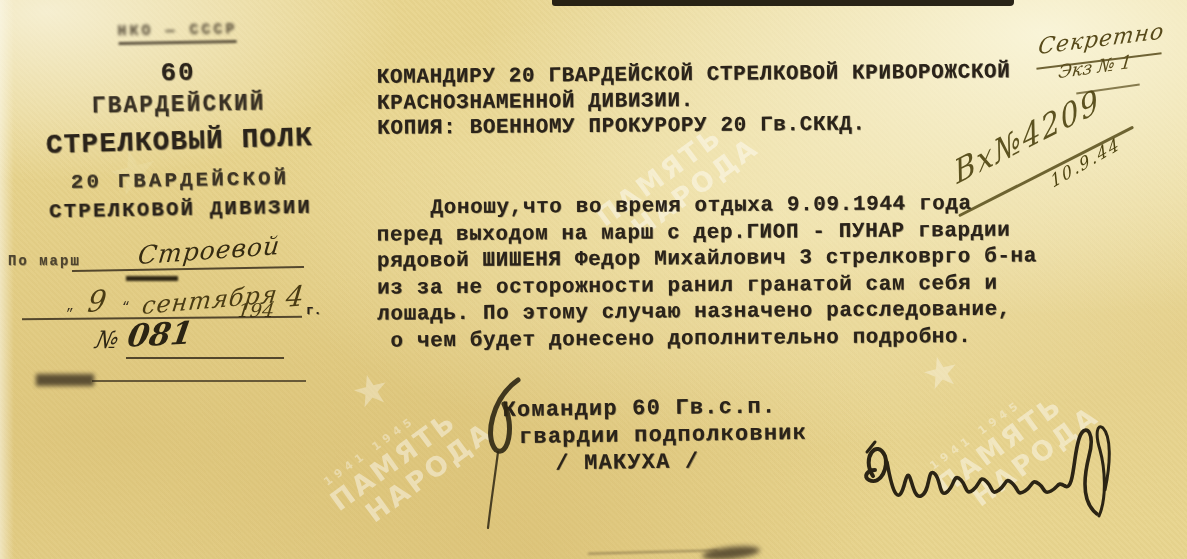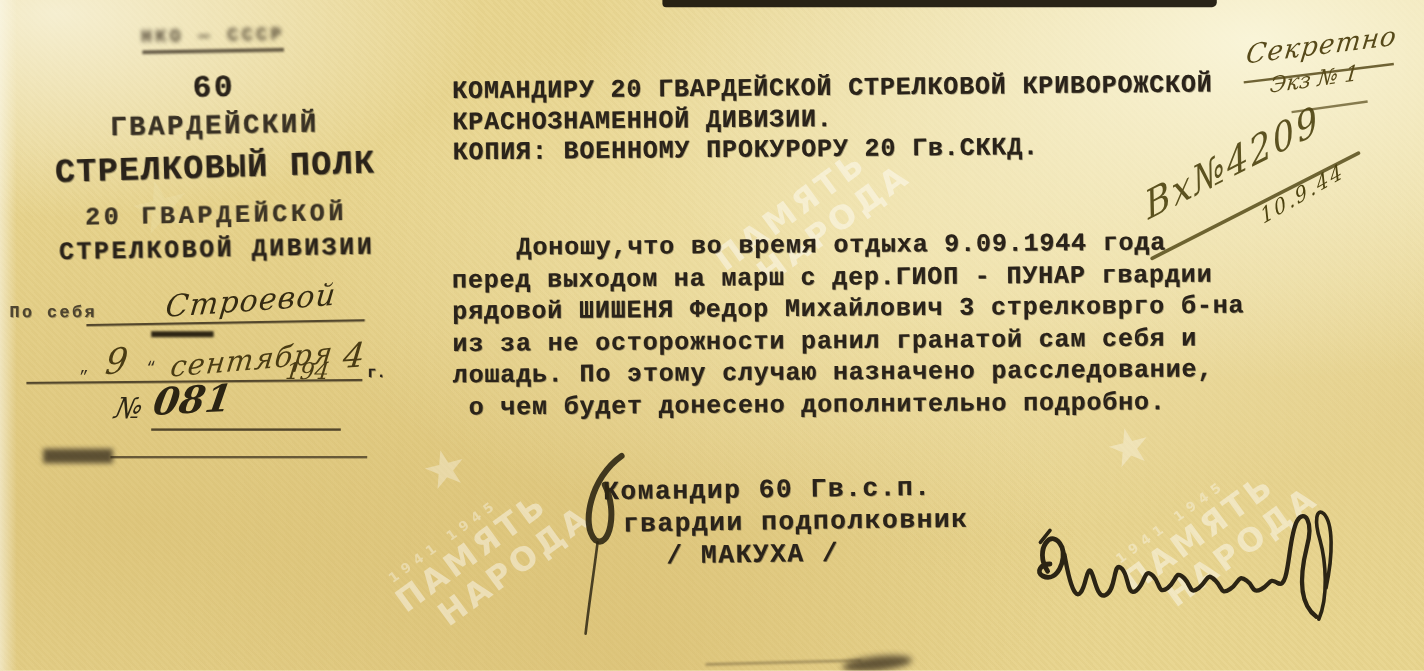--- a/index.html
+++ b/index.html
@@ -105,21 +105,21 @@
   <div class="stamp">
     <div class="typed stamp-header">НКО — СССР</div>
     <div class="stamp-header-line"></div>
     <div class="typed stamp-l0">60</div>
     <div class="typed stamp-l1">ГВАРДЕЙСКИЙ</div>
     <div class="typed stamp-l2">СТРЕЛКОВЫЙ ПОЛК</div>
     <div class="typed stamp-l3">20 ГВАРДЕЙСКОЙ</div>
     <div class="typed stamp-l4">СТРЕЛКОВОЙ ДИВИЗИИ</div>
   </div>
 
-  <div class="typed abs po-chasti">По себя</div>
+  <div class="typed abs po-chasti">По марш</div>
   <div class="form-line" style="left:72px;top:268px;width:232px;transform:rotate(-1deg);"></div>
   <div class="hand abs strovoy">Строевой</div>
   <div class="dash-thick"></div>
 
   <span class="q abs" style="left:66px;top:299px;">„</span>
   <div class="hand abs day">9</div>
   <span class="q abs" style="left:122px;top:299px;">“</span>
   <div class="hand abs month">сентября</div>
   <div class="hand abs yr-printed">194</div>
   <div class="hand abs yr-written">4</div>

